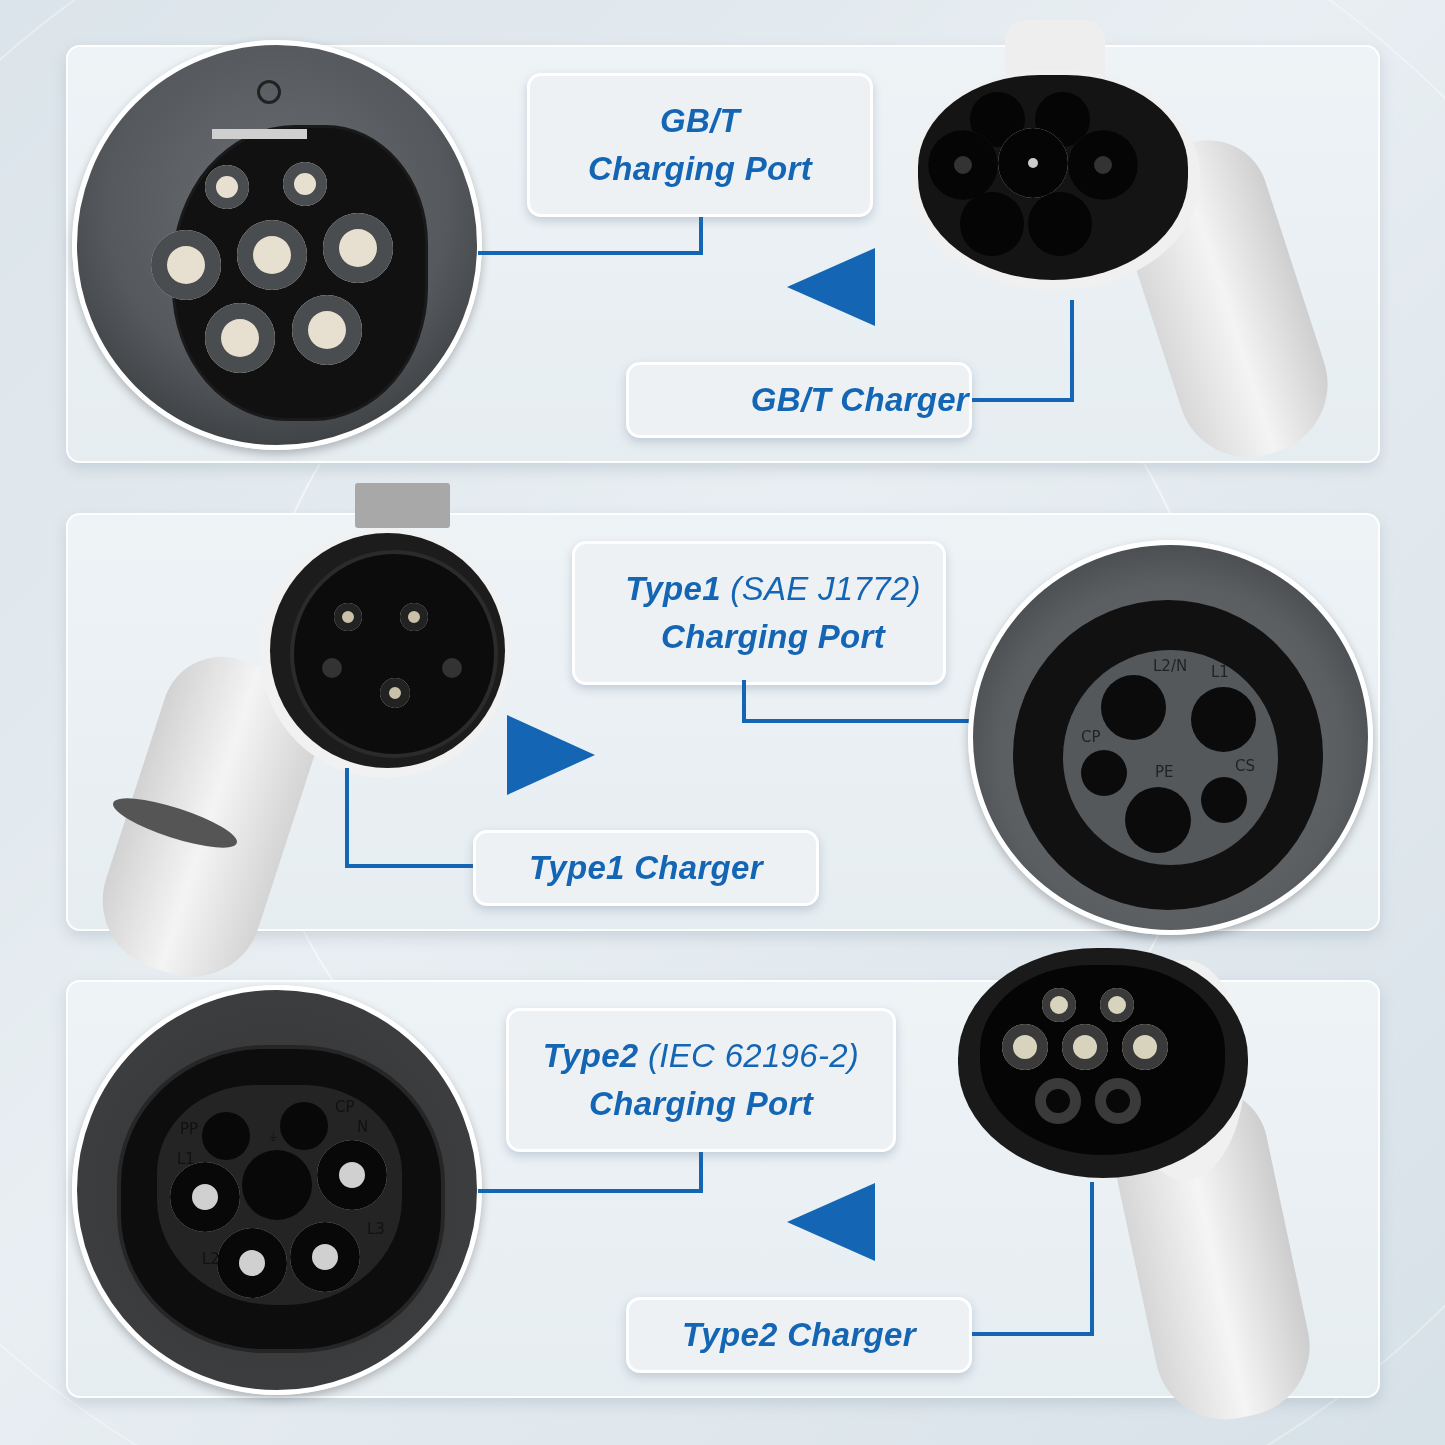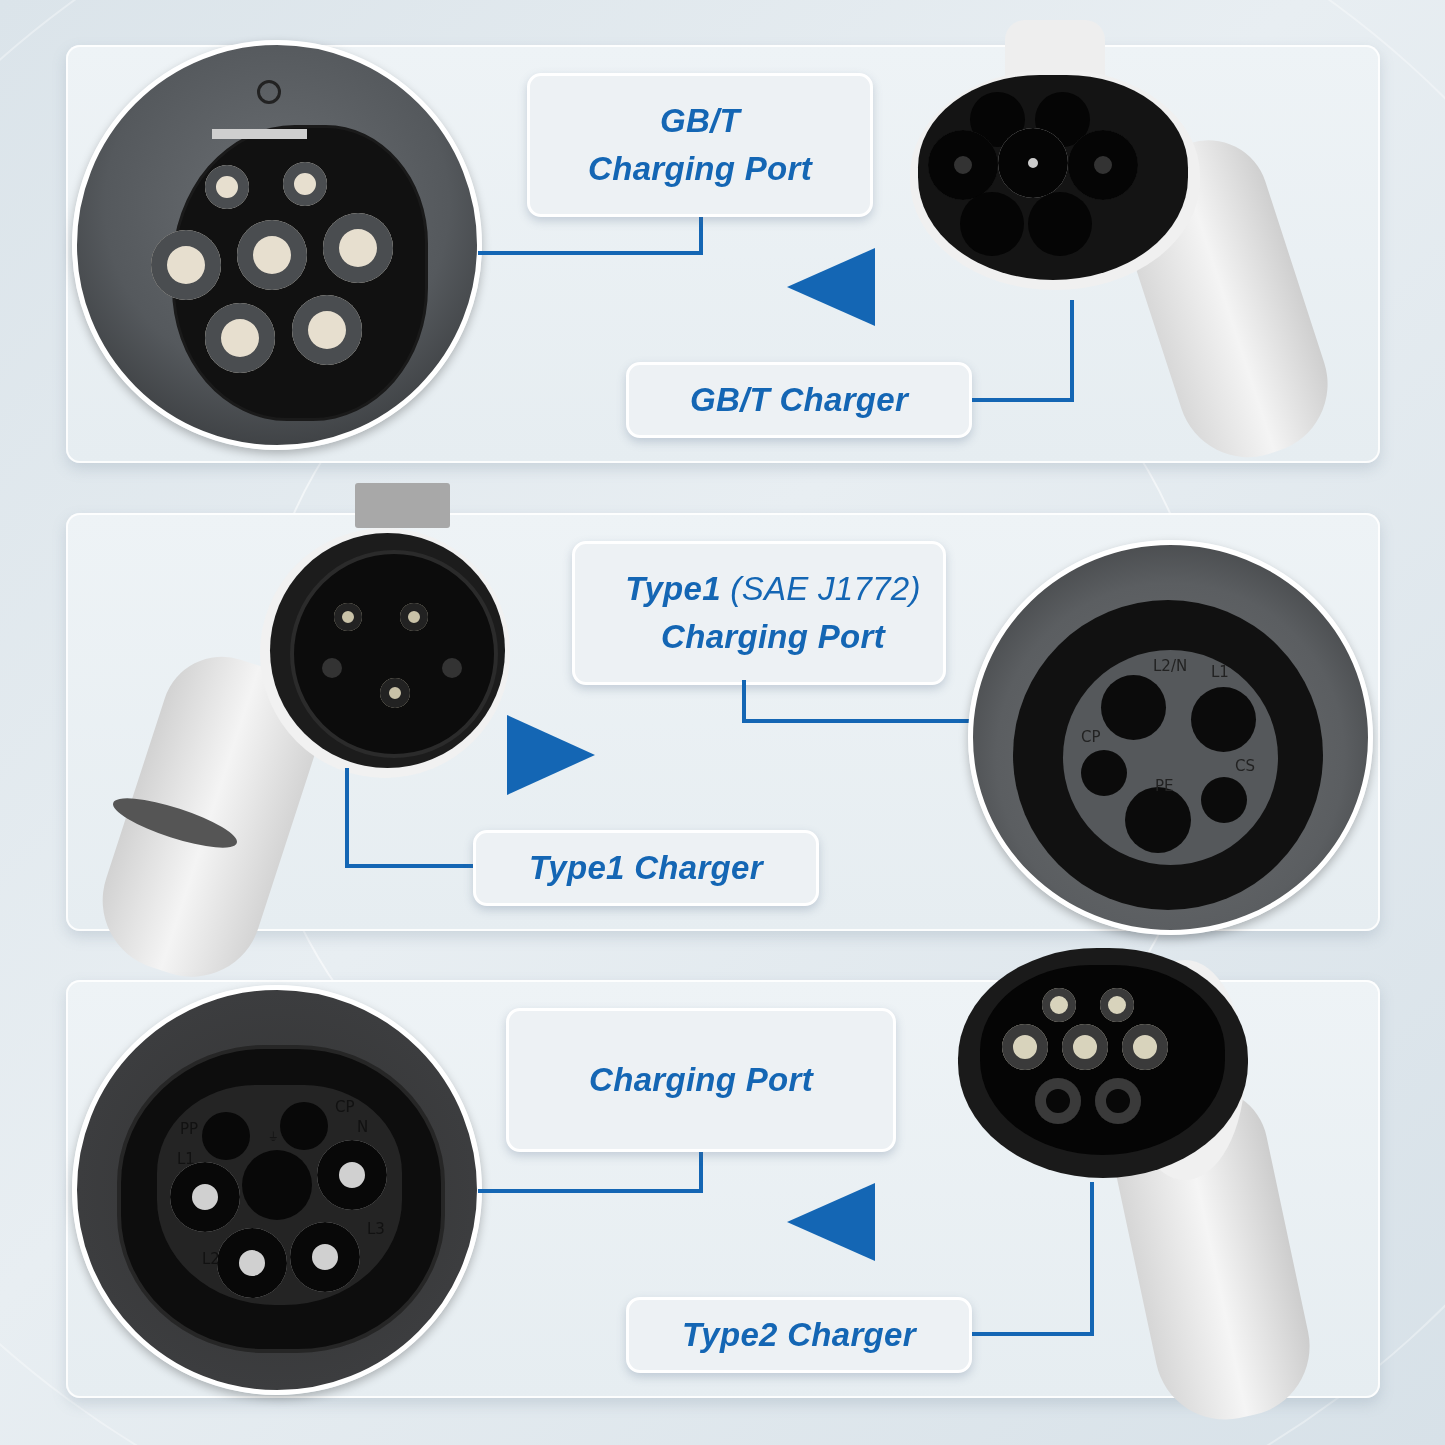--- a/index.html
+++ b/index.html
@@ -50,21 +50,21 @@
 <div class="line" style="left:478px;top:251px;width:225px;height:4px;"></div>
 <div class="line" style="left:699px;top:212px;width:4px;height:43px;"></div>
 
 <div class="label" style="left:527px;top:73px;width:340px;height:138px;align-items:center;">
   <div><span>GB/T</span></div>
   <div>Charging Port</div>
 </div>
 
 <div class="arrow left" style="left:787px;top:248px;"></div>
 
-<div class="label" style="left:626px;top:362px;width:340px;height:70px;">
+<div class="label" style="left:626px;top:362px;width:340px;height:70px;align-items:flex-end;">
   <div>GB/T Charger</div>
 </div>
 <div class="line" style="left:972px;top:398px;width:102px;height:4px;"></div>
 <div class="line" style="left:1070px;top:300px;width:4px;height:102px;"></div>
 
 <div class="handle" style="left:900px;top:0;width:470px;height:480px;">
   <div style="position:absolute;left:250px;top:140px;width:150px;height:320px;border-radius:60px 60px 70px 70px;background:linear-gradient(90deg,#d8d8d8,#f4f4f4 50%,#cfcfcf);transform:rotate(-18deg);"></div>
   <div style="position:absolute;left:105px;top:20px;width:100px;height:70px;border-radius:20px 20px 0 0;background:#eee;"></div>
   <div style="position:absolute;left:10px;top:70px;width:290px;height:220px;border-radius:48% 48% 50% 50%;background:#f0f0f0;"></div>
   <div style="position:absolute;left:18px;top:75px;width:270px;height:205px;border-radius:45% 45% 50% 50%;background:#141414;"></div>
@@ -113,21 +113,21 @@
   <div style="position:absolute;left:40px;top:55px;width:310px;height:310px;border-radius:50%;background:#111;"></div>
   <div style="position:absolute;left:90px;top:105px;width:215px;height:215px;border-radius:50%;background:#55585b;"></div>
   <div class="pin" style="left:128px;top:130px;width:65px;height:65px;background:#0b0b0b;"></div>
   <div class="pin" style="left:218px;top:142px;width:65px;height:65px;background:#0b0b0b;"></div>
   <div class="pin" style="left:108px;top:205px;width:46px;height:46px;background:#0b0b0b;"></div>
   <div class="pin" style="left:152px;top:242px;width:66px;height:66px;background:#0b0b0b;"></div>
   <div class="pin" style="left:228px;top:232px;width:46px;height:46px;background:#0b0b0b;"></div>
   <div class="pinlabel" style="left:180px;top:112px;">L2/N</div>
   <div class="pinlabel" style="left:238px;top:118px;">L1</div>
   <div class="pinlabel" style="left:108px;top:183px;">CP</div>
-  <div class="pinlabel" style="left:182px;top:232px;">PE</div>
+  <div class="pinlabel" style="left:182px;top:218px;">PE</div>
   <div class="pinlabel" style="left:262px;top:212px;">CS</div>
 </div>
 
 <div class="panel" style="top:980px;"></div>
 
 <div class="photo" style="left:72px;top:985px;width:400px;height:400px;background:radial-gradient(circle at 50% 50%,#333 0%,#3c3d3f 70%,#2a2b2c 100%);">
   <div style="position:absolute;left:40px;top:55px;width:320px;height:300px;border-radius:45%;background:#0d0d0d;border:4px solid #262626;"></div>
   <div style="position:absolute;left:80px;top:95px;width:245px;height:220px;border-radius:40% 40% 48% 48%;background:#242424;"></div>
   <div class="pin" style="left:125px;top:122px;width:48px;height:48px;background:#080808;"></div>
   <div class="pin" style="left:203px;top:112px;width:48px;height:48px;background:#080808;"></div>
@@ -142,20 +142,21 @@
   <div class="pinlabel" style="left:100px;top:160px;color:#111;">L1</div>
   <div class="pinlabel" style="left:125px;top:260px;color:#111;">L2</div>
   <div class="pinlabel" style="left:290px;top:230px;color:#111;">L3</div>
   <div class="pinlabel" style="left:192px;top:140px;color:#111;font-size:12px;">⏚</div>
 </div>
 
 <div class="line" style="left:478px;top:1189px;width:225px;height:4px;"></div>
 <div class="line" style="left:699px;top:1148px;width:4px;height:45px;"></div>
 
 <div class="label" style="left:506px;top:1008px;width:384px;height:138px;">
+  <div><span>Type2</span> <span class="thin">(IEC 62196-2)</span></div>
   <div>Charging Port</div>
 </div>
 
 <div class="arrow left" style="left:787px;top:1183px;"></div>
 
 <div class="label" style="left:626px;top:1297px;width:340px;height:70px;">
   <div>Type2 Charger</div>
 </div>
 <div class="line" style="left:972px;top:1332px;width:122px;height:4px;"></div>
 <div class="line" style="left:1090px;top:1182px;width:4px;height:154px;"></div>

